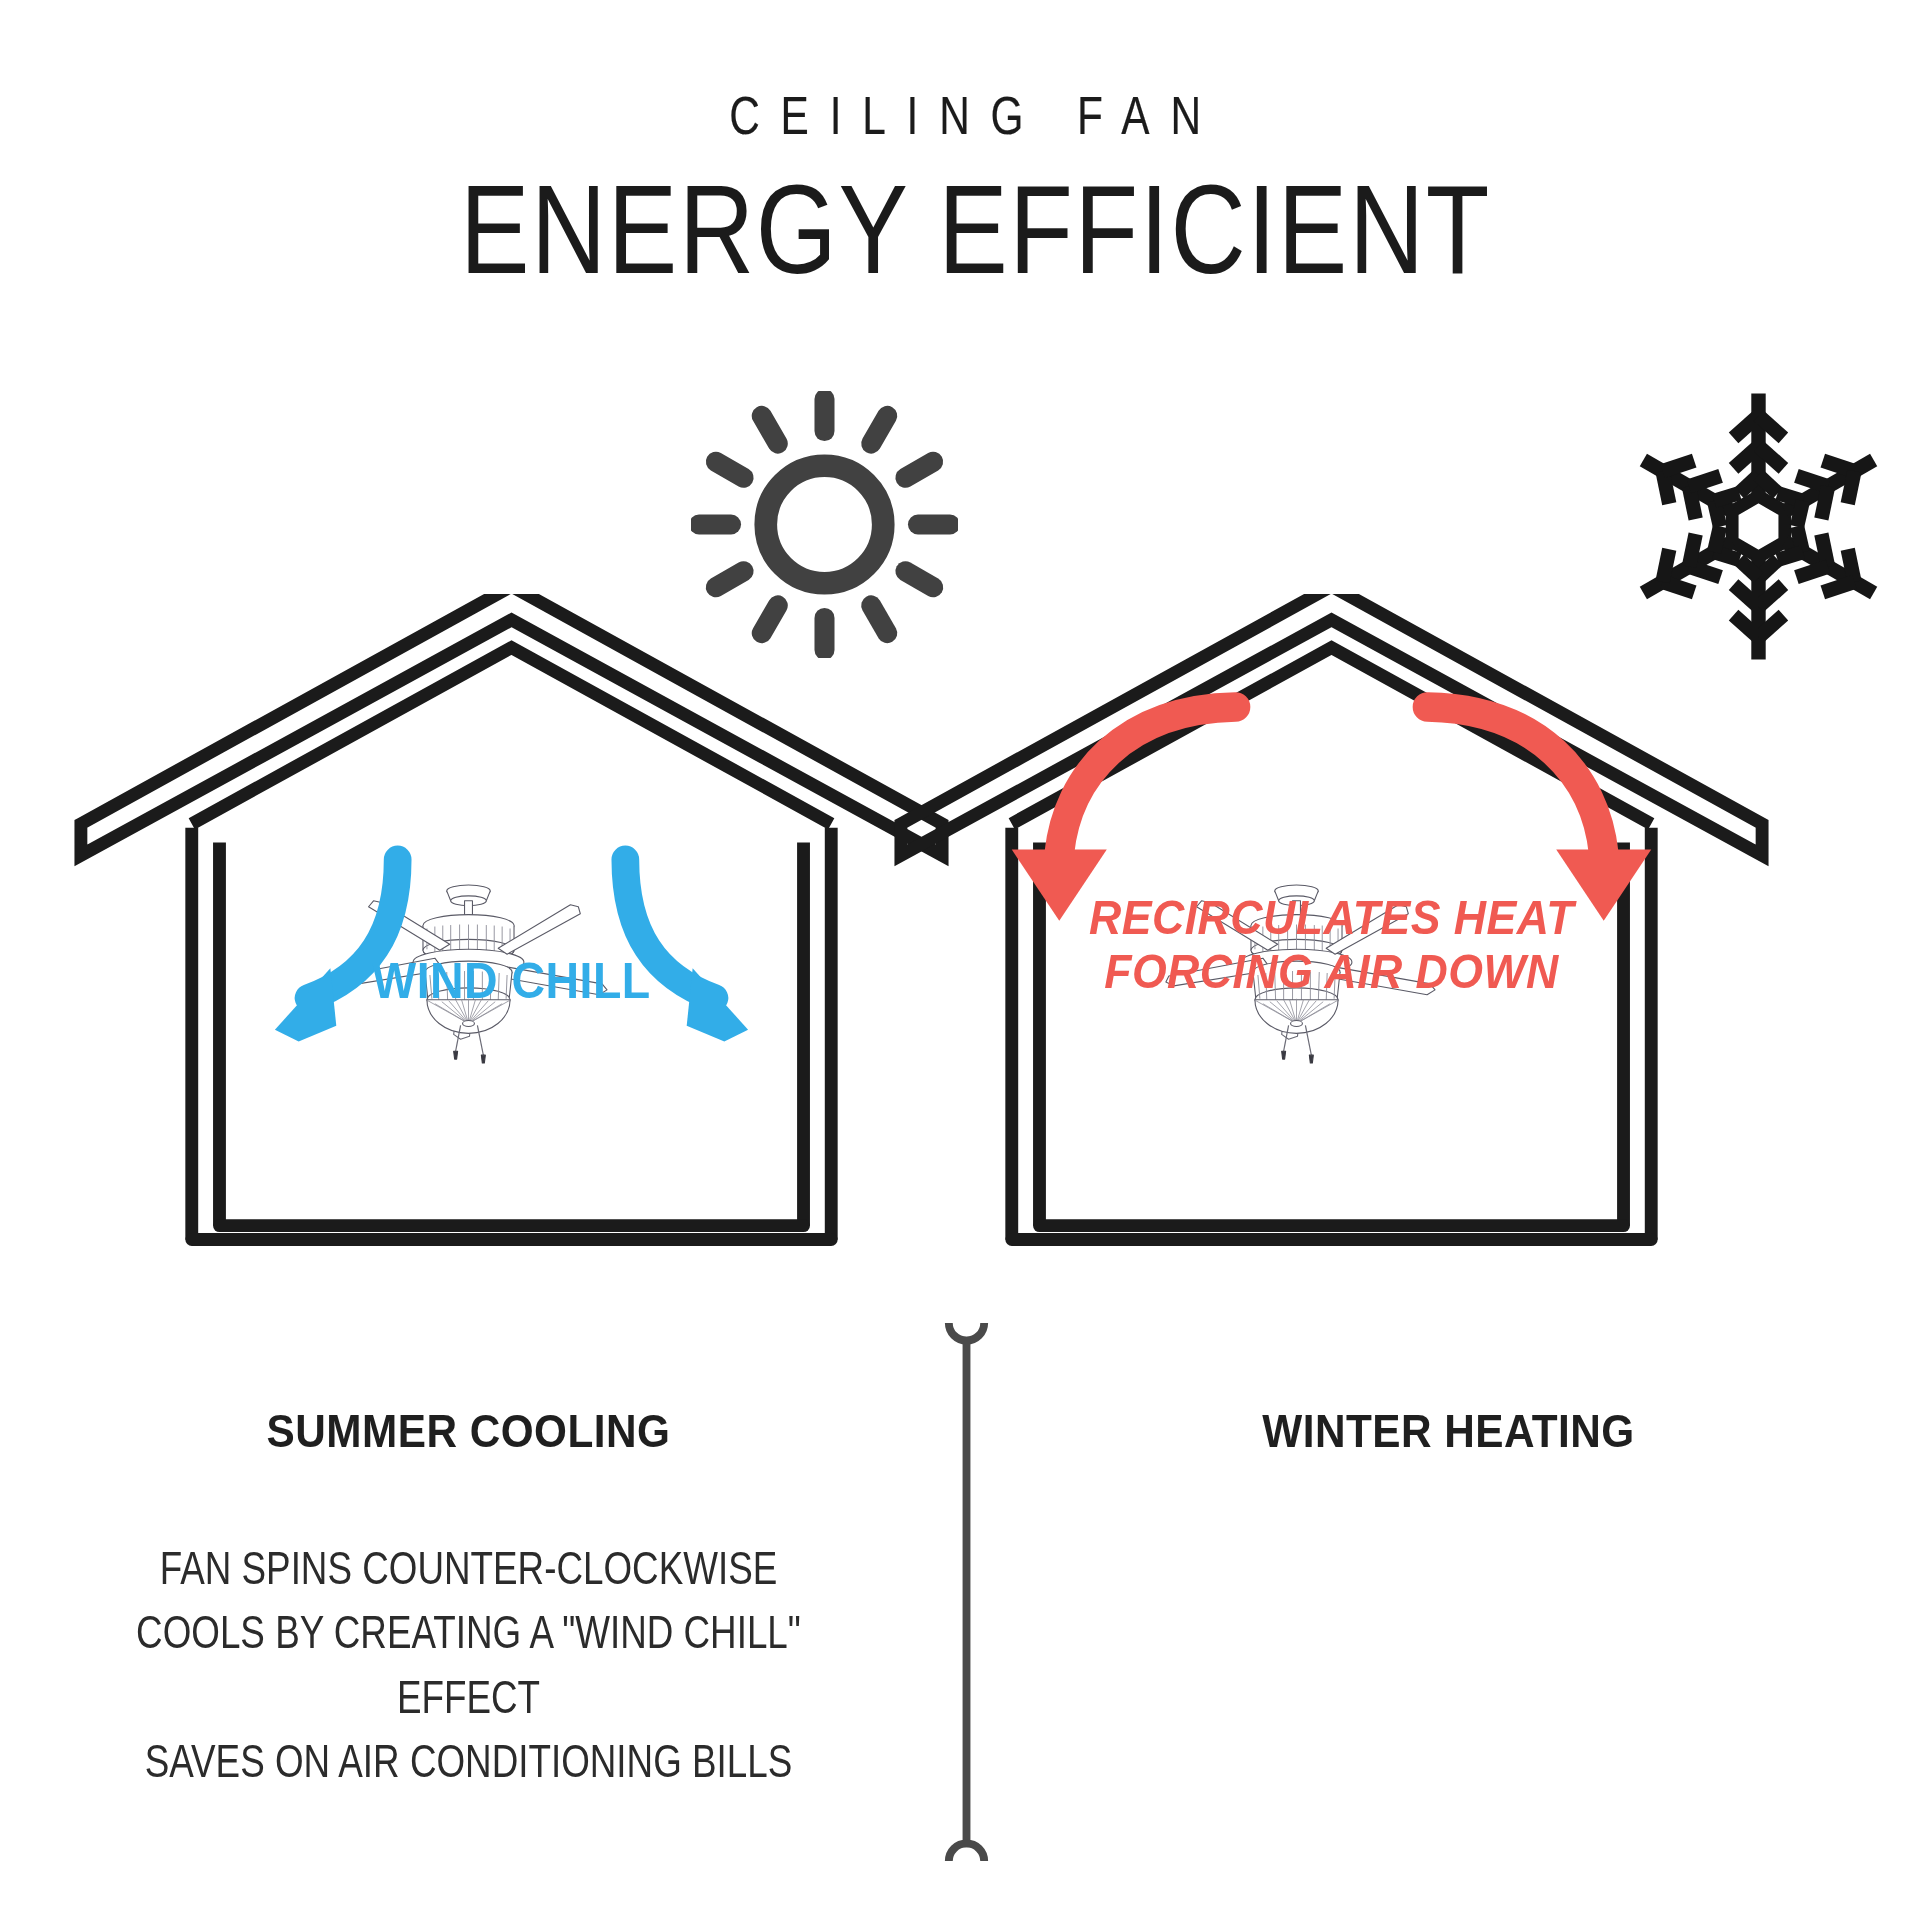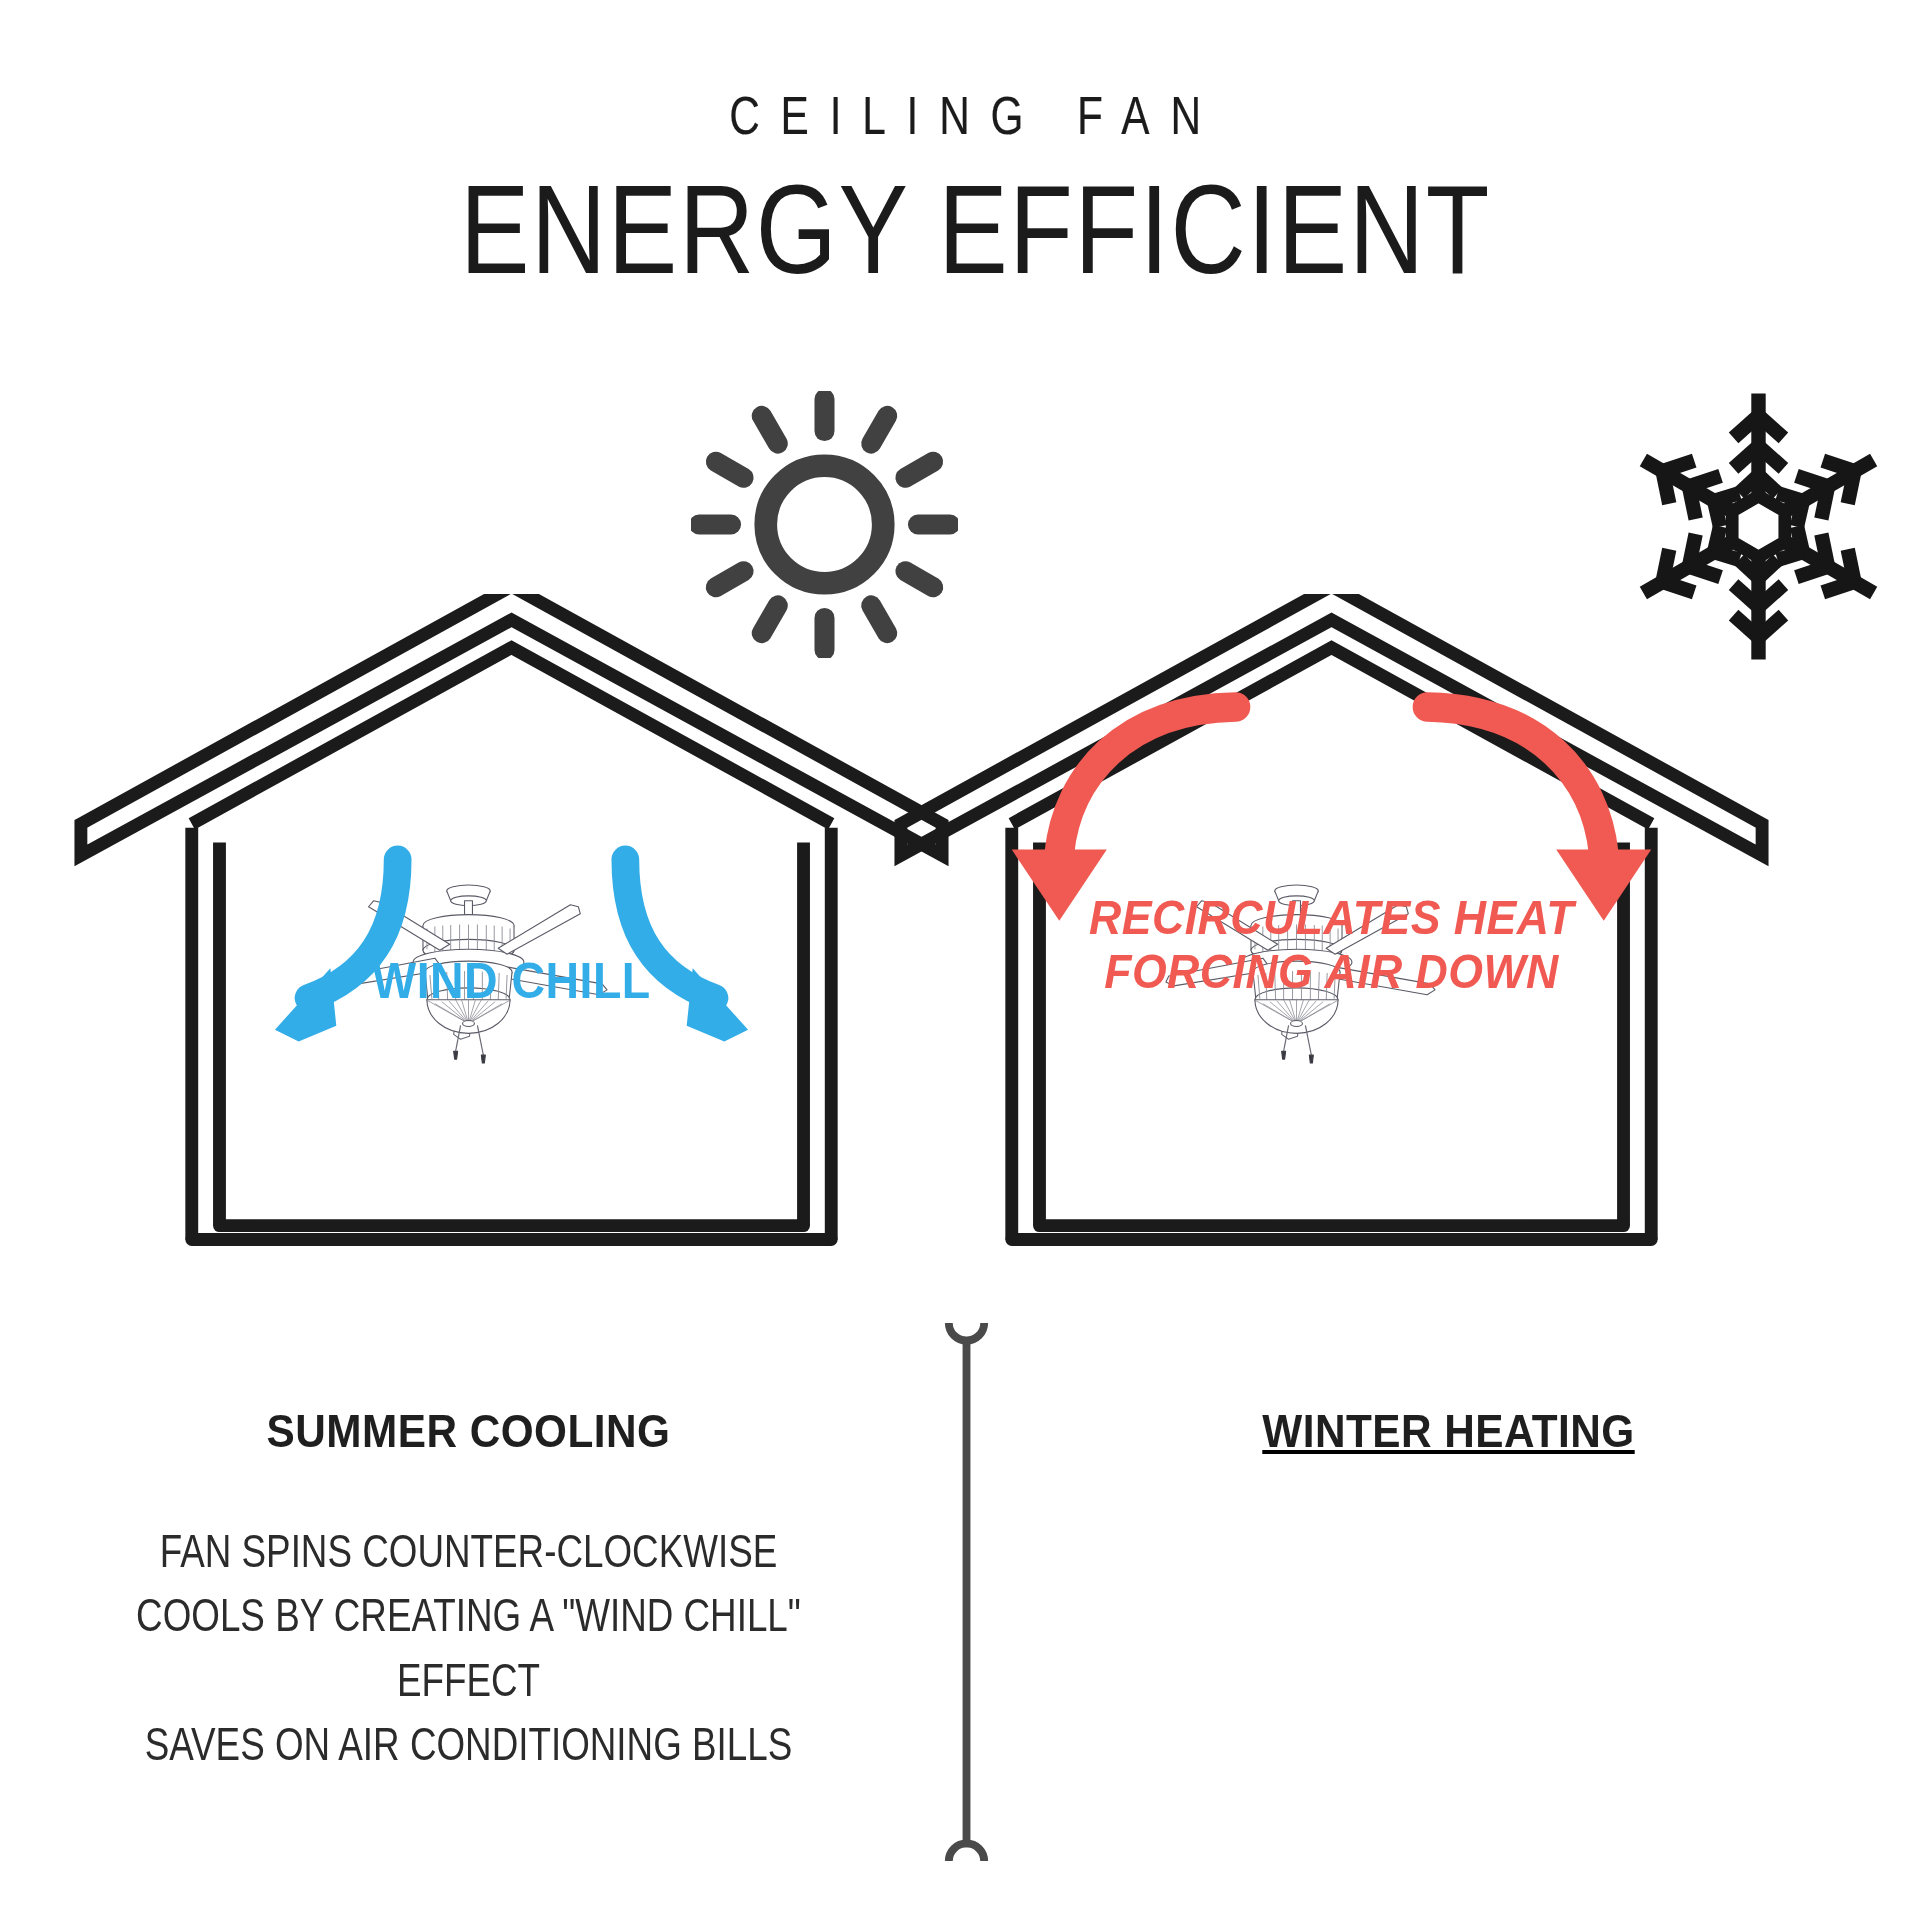--- a/index.html
+++ b/index.html
@@ -62,32 +62,32 @@
     transform: scaleX(0.93);
     transform-origin: center top;
     font-family: "Liberation Sans", sans-serif;
   }
   #wind-chill-label { top: 359px; font-size: 50px; color: #32ADE8; }
   #recirc-label { top: 297px; font-size: 48px; color: #F05A52; }
 
   
   .col { position: absolute; top: 1404px; width: 861px; text-align: center; }
   #col-summer { left: 38px; }
-  #col-winter { left: 1018px; text-decoration: underline; }
+  #col-winter { left: 1018px; }
 
   .col-title {
     font-size: 46px;
     font-weight: 700;
     color: #1f1f1f;
     letter-spacing: 0.5px;
     transform: scaleX(0.92);
     transform-origin: center top;
     font-family: "Liberation Sans", sans-serif;
   }
-  .col-body { margin-top: 61px; }
+  .col-body { margin-top: 78px; }
   .col-body p {
     font-size: 46px;
     font-weight: 300;
     color: #2b2b2b;
     line-height: 1.40;
     letter-spacing: 0px;
     transform: scaleX(0.80);
     transform-origin: center top;
     white-space: nowrap;
     font-family: "Liberation Sans", sans-serif;

